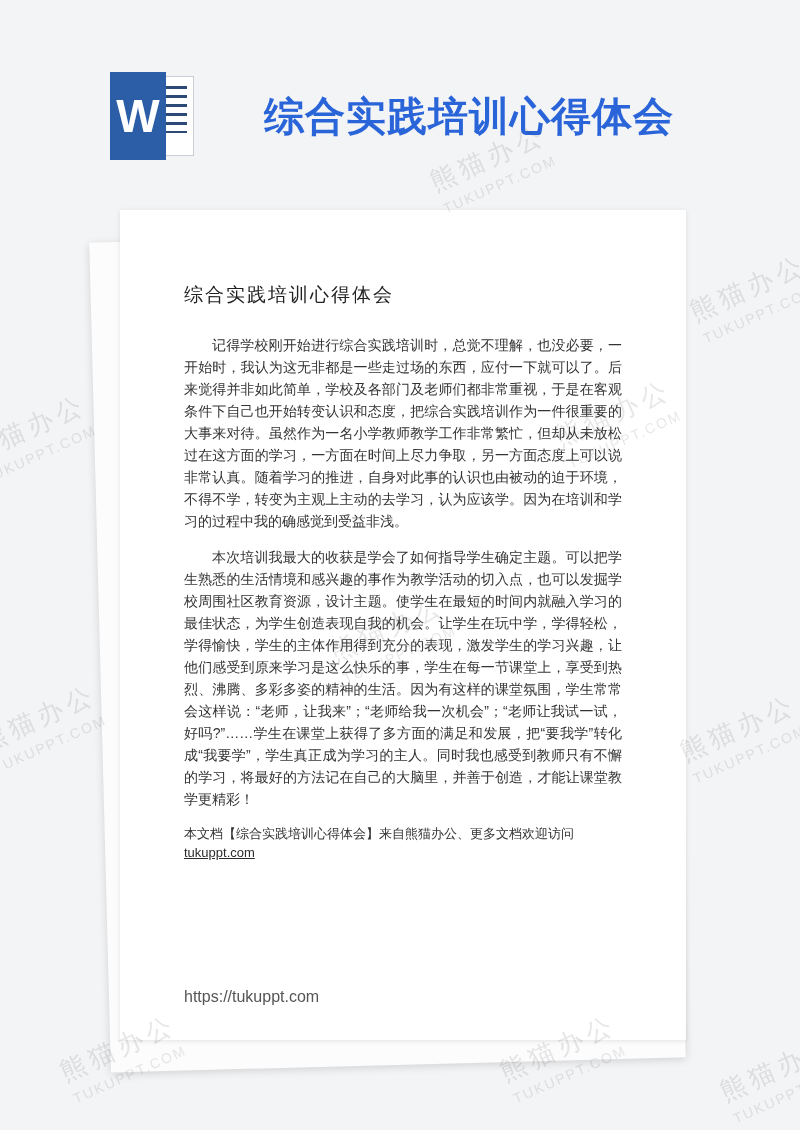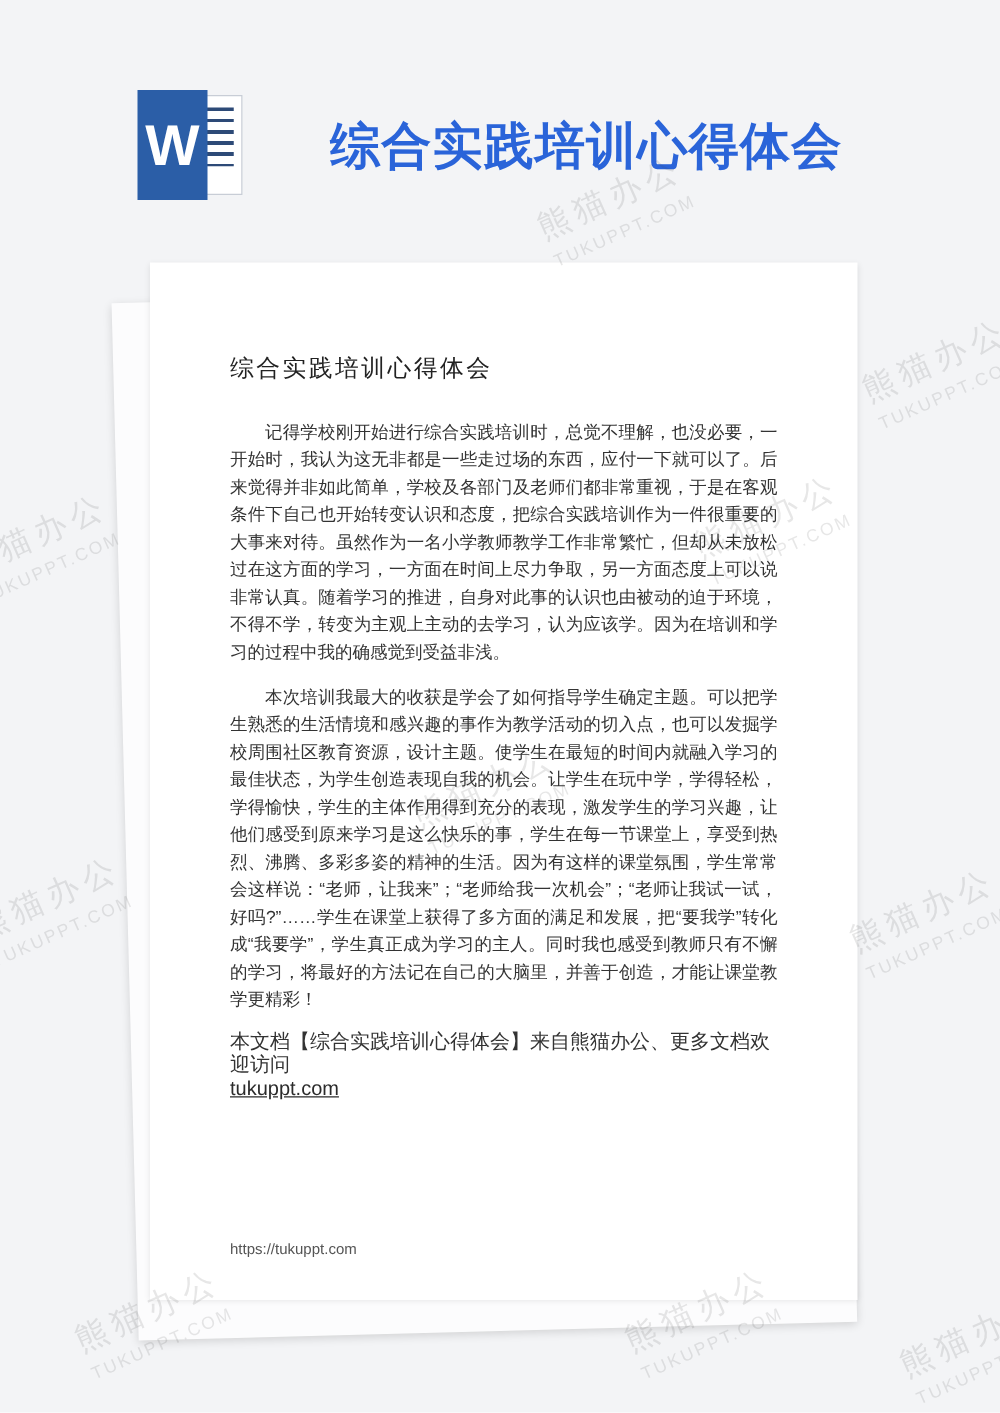--- a/index.html
+++ b/index.html
@@ -114,34 +114,34 @@
   .para {
     margin: 0 0 14px 0;
     font-size: 14px;
     line-height: 22px;
     color: #333333;
     text-align: justify;
     text-indent: 2em;
   }
   .doc-footer {
     margin-top: 4px;
-    font-size: 16px;
+    font-size: 13px;
     line-height: 19px;
     color: #333333;
   }
   .footer-link {
     color: #2b2b2b;
     text-decoration: underline;
     cursor: pointer;
   }
   .doc-url {
     position: absolute;
     left: 64px;
     bottom: 34px;
-    font-size: 12px;
+    font-size: 16px;
     color: #555555;
   }
 
   
   .watermark-layer {
     position: absolute;
     inset: 0;
     z-index: 5;
     pointer-events: none;
   }

